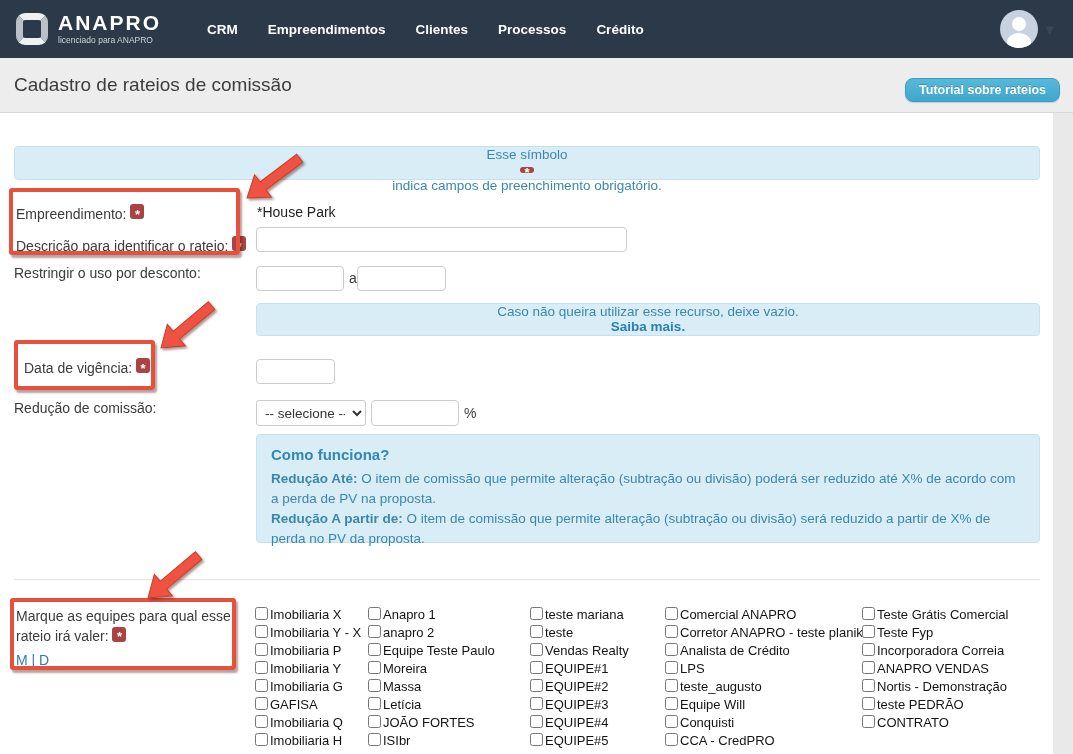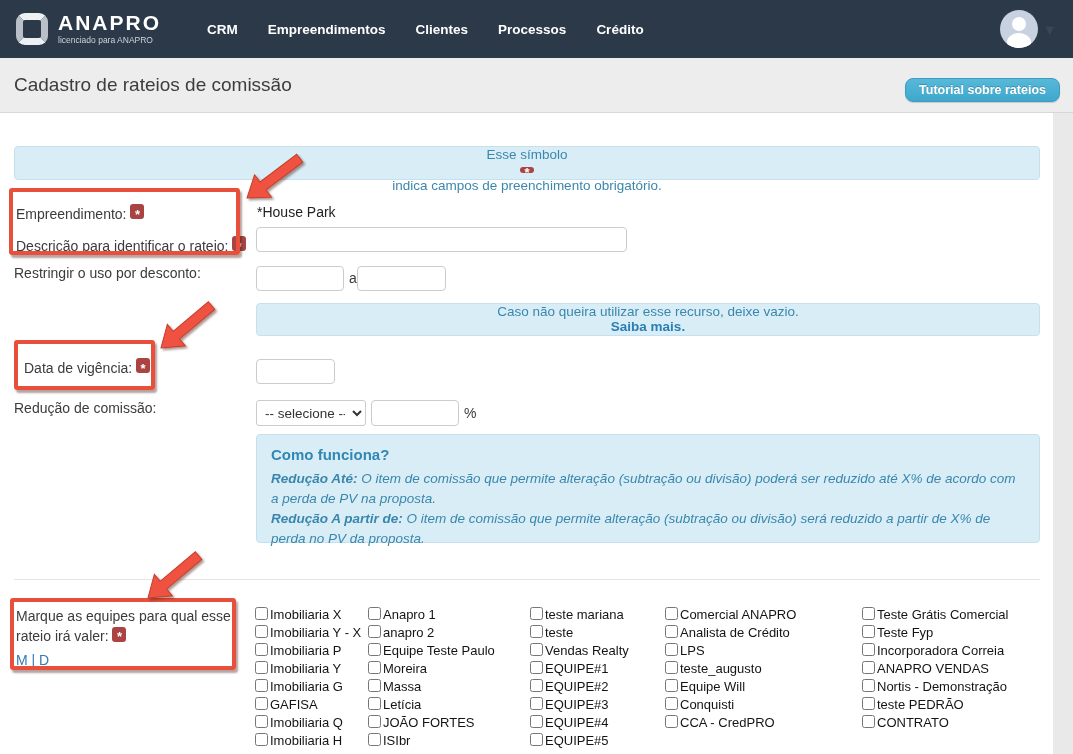--- a/index.html
+++ b/index.html
@@ -44,21 +44,21 @@
     background:#a94442; color:#fff; border-radius:3px; font-size:13px; font-weight:bold; line-height:0; padding-top:6px; }
 
   .field-label { color:#3b3b3b; }
   input[type=text] { border:1px solid #ccc; border-radius:4px; height:25px; padding:0 6px; font-size:13px;
     font-family:"Liberation Sans", sans-serif; background:#fff; }
   select { border:1px solid #ccc; border-radius:3px; height:26px; font-size:13.5px; color:#333;
     padding:0 4px; background:#fff; font-family:"Liberation Sans", sans-serif; }
 
   .cf-box { left:256px; top:321px; width:784px; height:109px; padding:9px 14px; line-height:1.5; }
   .cf-title { font-size:15px; font-weight:bold; margin-bottom:2px; color:#3287b3; }
-  .cf-box p { font-size:13.5px;font-style:italic; }
+  .cf-box p { font-size:13.5px; }
   .cf-box b { font-weight:bold; }
 
   .divider { left:14px; top:466px; width:1026px; border-top:1px solid #e4e4e4; height:0; }
 
   .equipes-label { left:16px; top:493px; width:220px; line-height:1.45; }
   .md-links { margin-top:3px; color:#337ab7; }
   .md-links a { color:#337ab7; text-decoration:none; }
 
   .teams { left:255px; top:494px; display:flex; }
   .tcol { display:flex; flex-direction:column; }
@@ -278,20 +278,24 @@
         </label>
       </div>
     <div class="tcol">
 
     <label class="cbrow">
           <input type="checkbox" style="">
           <span>Comercial ANAPRO</span>
         </label>
         <label class="cbrow">
           <input type="checkbox" style="">
+          <span>Corretor ANAPRO - teste planik</span>
+        </label>
+        <label class="cbrow">
+          <input type="checkbox" style="">
           <span>Analista de Crédito</span>
         </label>
         <label class="cbrow">
           <input type="checkbox" style="">
           <span>LPS</span>
         </label>
         <label class="cbrow">
           <input type="checkbox" style="">
           <span>teste_augusto</span>
         </label>

